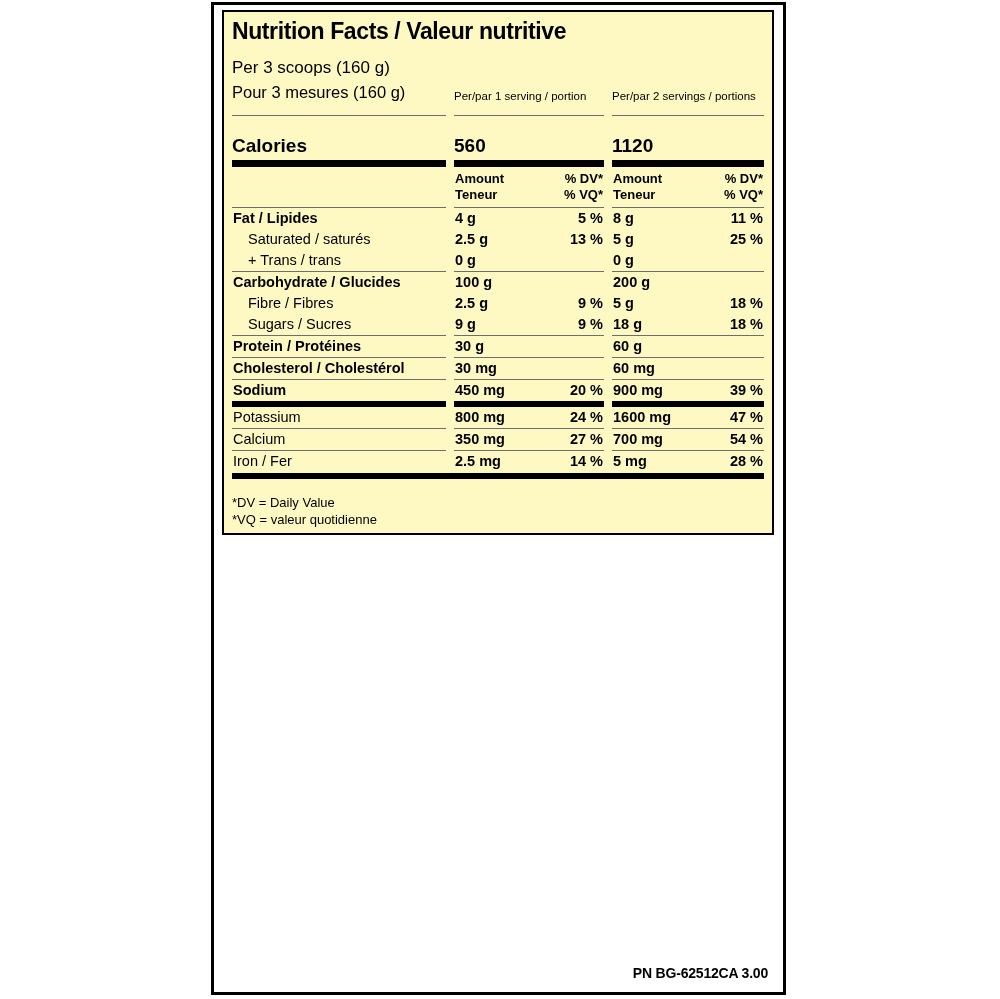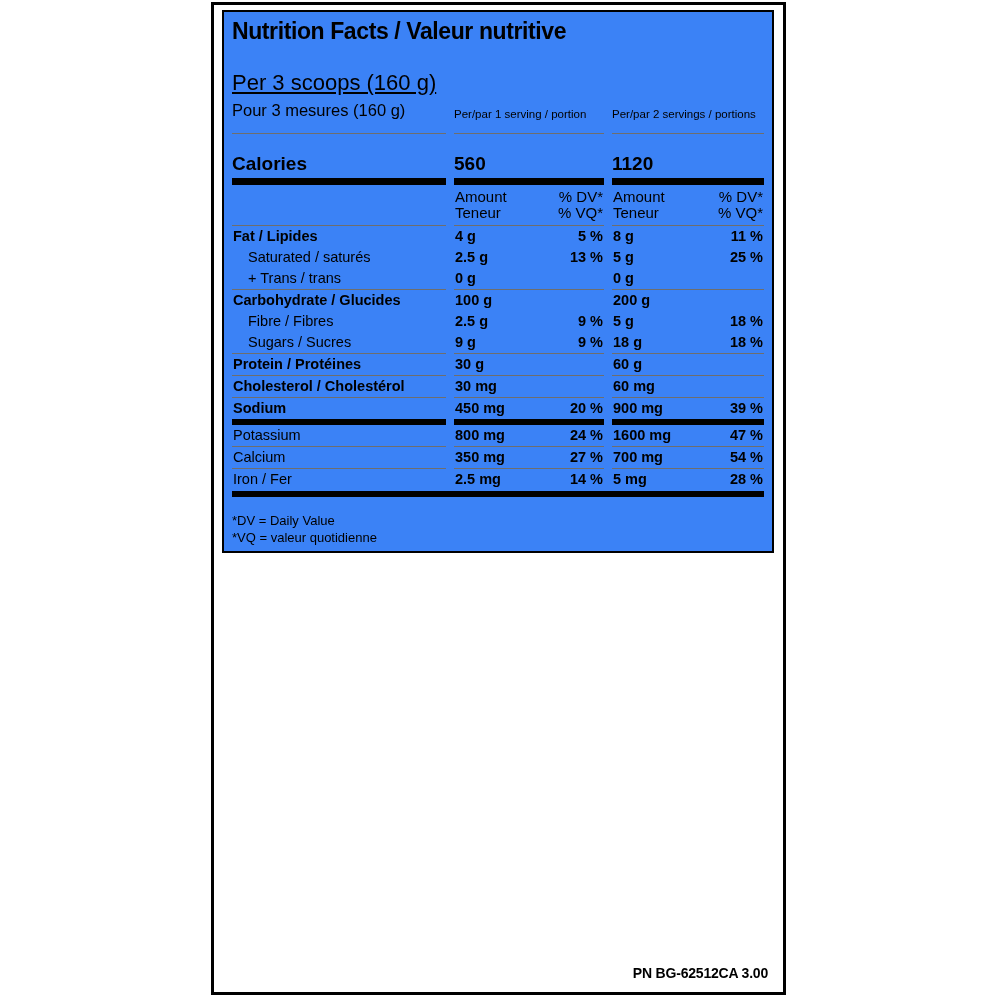--- a/index.html
+++ b/index.html
@@ -2,36 +2,36 @@
 <html><head>
 <meta charset="utf-8">
 <style>
   html,body{margin:0;padding:0;background:#fff;}
   body{width:1000px;height:999px;position:relative;font-family:"Liberation Sans",sans-serif;color:#000;-webkit-font-smoothing:antialiased;}
 
   
   .outer{position:absolute;left:211px;top:2px;width:575px;height:993px;border:3px solid #000;box-sizing:border-box;background:#fff;}
 
   
-  .nfbox{position:absolute;left:8px;top:5px;width:552px;border:2px solid #000;box-sizing:border-box;padding:4px 8px 5px 8px;background:#3b82f6;}
+  .nfbox{position:absolute;left:8px;top:5px;width:552px;border:2px solid #000;box-sizing:border-box;padding:4px 8px 5px 8px;background:#fef9c3;}
   .cols{display:grid;grid-template-columns:214px 150px 152px;column-gap:8px;}
 
   .nf-title{font-size:23px;font-weight:700;letter-spacing:-0.4px;margin:2px 0 0 0;white-space:nowrap;}
-  .serving-en{font-size:22px;margin-top:25px;text-decoration:underline;}
+  .serving-en{font-size:17px;margin-top:13px;}
 
   .hdr-grid{margin-top:5px;align-items:end;}
   .hdr-cell{border-bottom:1.5px solid #6e6e6e;padding-bottom:13px;}
   .serving-fr{font-size:16.5px;}
   .per-head{font-size:11.5px;white-space:nowrap;}
 
   .cal-grid{margin-top:16px;}
   .cal-cell{border-bottom:7px solid #000;padding:3px 0 3px 0;font-size:19px;font-weight:700;}
 
   .ah-grid{margin-top:0;}
-  .ah-cell{padding:4px 1px 4px 1px;font-size:15px;font-weight:400;line-height:16px;}
+  .ah-cell{padding:4px 1px 4px 1px;font-size:13px;font-weight:700;line-height:16px;}
   .ah-line{display:flex;justify-content:space-between;}
 
   .nrows{}
   .nrow{display:contents;}
   .cell{font-size:14.5px;line-height:17px;padding:2px 1px 2px 1px;box-sizing:border-box;}
   .cv{display:flex;justify-content:space-between;font-weight:bold;}
   .nrow.thin  > .cell{border-top:1.5px solid #6e6e6e;}
   .nrow.thick > .cell{border-top:6px solid #000;}
   .nrow.bold .c1{font-weight:700;}
   .nrow.indent .c1{padding-left:16px;}

